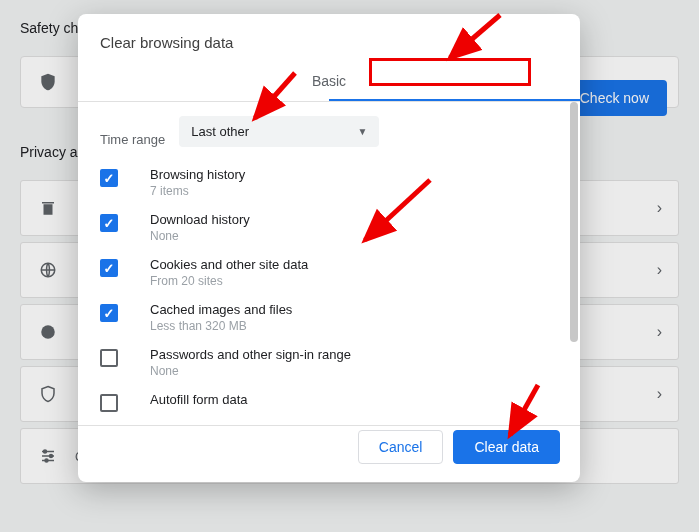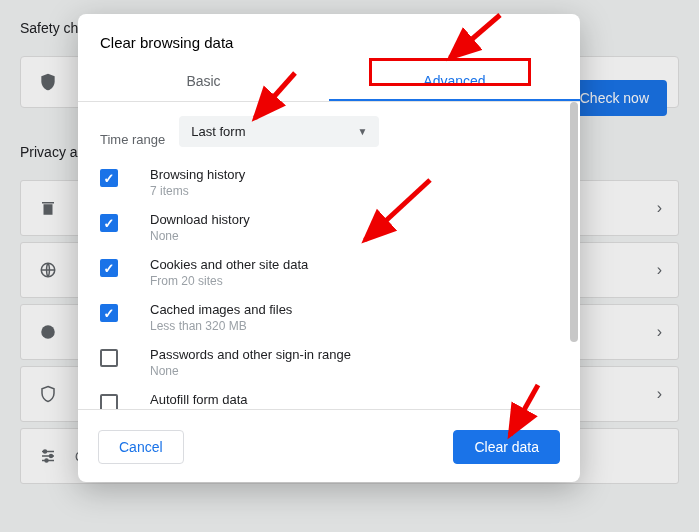--- a/index.html
+++ b/index.html
@@ -15,21 +15,21 @@
 
 .bg-sec2 { margin-top: 12px; }
 .bg-row { background:#fff; border:1px solid #e0e0e0; border-radius:3px; margin-right:20px; padding:16px; display:flex; align-items:center; gap:16px; margin-bottom:6px; }
 .bg-row-txt { flex:1; font-size:13px; color:#555; }
 .control-line { font-size:12px; color:#5f6368; margin-top:2px; }
 
 .overlay { position:absolute; inset:0; background:rgba(0,0,0,0.08); }
 
 
 .dialog { position:absolute; top:14px; left:78px; width:502px; height:468px; background:#fff; border-radius:8px; box-shadow:0 8px 32px rgba(0,0,0,0.25); display:flex; flex-direction:column; }
-.dlg-title { padding:20px 22px 12px; font-size:15px; color:#000000; }
+.dlg-title { padding:20px 22px 12px; font-size:15px; color:#404040; }
 .tabs { display:flex; position:relative; }
 .tab { flex:1; text-align:center; padding:10px 8px 12px; font-size:14px; color:#5f6368; cursor:pointer; }
 .tab.active { color:#1a73e8; font-weight:500; }
 .ind { position:absolute; bottom:0; left:50%; width:50%; height:2px; background:#1a73e8; }
 .divider { height:1px; background:#e0e0e0; }
 
 .body { flex:1; overflow:hidden; position:relative; padding:14px 22px 0; }
 .time-row { display:flex; align-items:flex-end; gap:14px; margin-bottom:20px; }
 .time-lbl { font-size:13px; color:#5f6368; }
 .select { flex:0 0 200px; background:#f1f3f4; border-radius:4px; padding:8px 12px; display:flex; align-items:center; justify-content:space-between; font-size:13px; color:#202124; cursor:pointer; }
@@ -39,21 +39,21 @@
 .item { display:flex; align-items:flex-start; gap:32px; }
 .chk { width:18px; height:18px; border:2px solid #5f6368; border-radius:2px; flex-shrink:0; margin-top:2px; cursor:pointer; display:flex; align-items:center; justify-content:center; }
 .chk.checked { background:#1a73e8; border-color:#1a73e8; }
 .chk.checked::after { content:'✓'; color:#fff; font-size:13px; font-weight:bold; }
 .item-txt { display:flex; flex-direction:column; gap:2px; }
 .item-title { font-size:13px; color:#202124; }
 .item-sub { font-size:12px; color:#9aa0a6; }
 
 .scrollbar { position:absolute; right:2px; top:0; width:8px; height:240px; background:#c7c7c7; border-radius:4px; }
 
-.footer { display:flex; justify-content:space-between; gap:10px; padding:20px 20px 18px; border-top:1px solid #e0e0e0; }
+.footer { display:flex; justify-content:flex-end; gap:10px; padding:4px 20px 18px; border-top:1px solid #e0e0e0; }
 .btn { padding:8px 20px; border-radius:4px; font-size:14px; cursor:pointer; border:1px solid #dadce0; background:#fff; color:#1a73e8; font-weight:500; }
 .btn.primary { background:#1a73e8; border-color:#1a73e8; color:#fff; }
 
 
 .anno-box { position:absolute; border:3px solid #e00; pointer-events:none; }
 .arrow { position:absolute; pointer-events:none; }
 </style>
 </head>
 <body>
 
@@ -120,30 +120,29 @@
       </div>
   </div>
 </div>
 
 <div class="overlay"></div>
 
 <div class="dialog">
   <div class="dlg-title">Clear browsing data</div>
   <div class="tabs">
     <div class="tab">Basic</div>
-    <div class="tab active">Advanced</div>
     <div class="ind"></div>
   </div>
   <div class="divider"></div>
 
   <div class="body">
     <div class="time-row">
       <span class="time-lbl">Time range</span>
       <div class="select">
-        <span>Last form</span>
+        <span>Last other</span>
         <span class="sel-arrow">▼</span>
       </div>
     </div>
 
     <div class="items" id="items">
         <div class="item">
           <div class="chk checked"></div>
           <div class="item-txt">
             <div class="item-title">Browsing history</div>
             <div class="item-sub">7 items</div>

